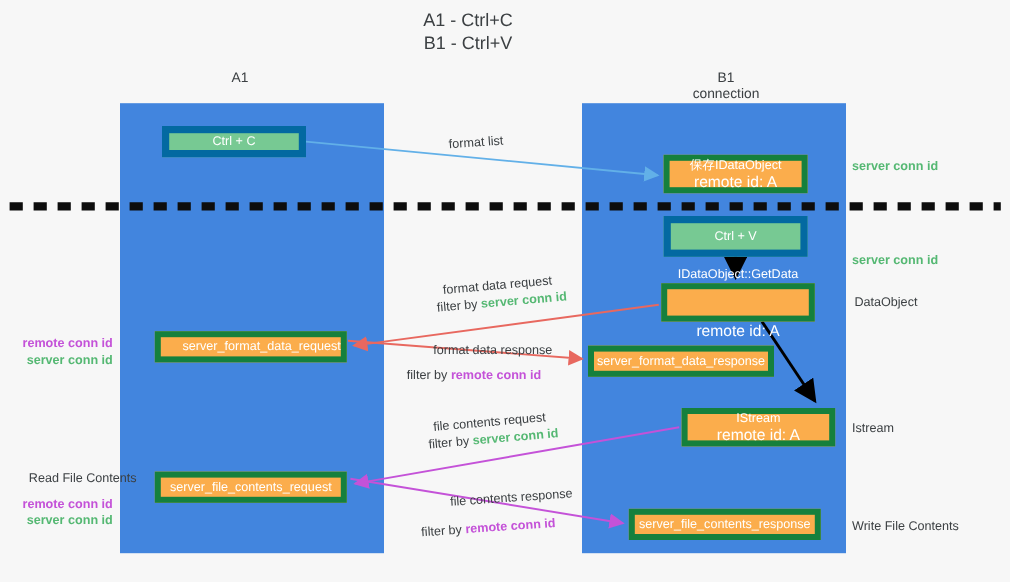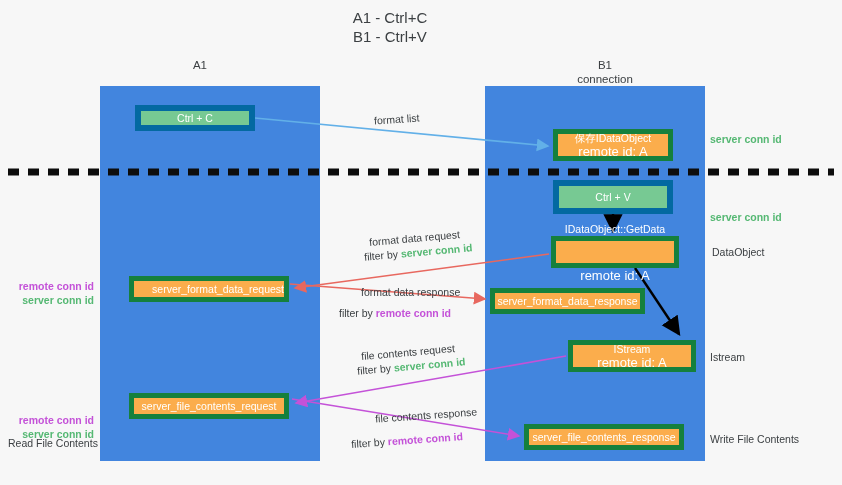--- a/index.html
+++ b/index.html
@@ -56,21 +56,21 @@
   .lbl .green{color:#55b873;font-weight:bold;}
   .lbl .magenta{color:#c452d8;font-weight:bold;}
 
   #t-server-1{left:710px;top:132px;}
   #t-server-2{left:710px;top:210px;}
   #t-dataobject{left:682px;top:245px;margin-left:30px;}
   #t-istream{left:710px;top:350px;}
   #t-writefile{left:710px;top:432px;}
 
   #t-left-conn-1{left:8px;top:279px;text-align:right;width:86px;}
-  #t-read-file{left:8px;top:392px;text-align:right;width:86px;margin-top:44px;}
+  #t-read-file{left:24px;top:392px;text-align:right;width:86px;}
   #t-left-conn-2{left:8px;top:413px;text-align:right;width:86px;}
 
   #t-format-list{left:374px;top:112px;transform:rotate(-4deg);}
 
   #t-fmt-req{left:369px;top:231px;transform:rotate(-5deg);}
   #t-fmt-req-filter{left:364px;top:245px;transform:rotate(-5deg);}
   #t-fmt-resp{left:361px;top:285px;}
   #t-fmt-resp-filter{left:339px;top:306px;}
 
   #t-file-req{left:361px;top:345px;transform:rotate(-5deg);}

